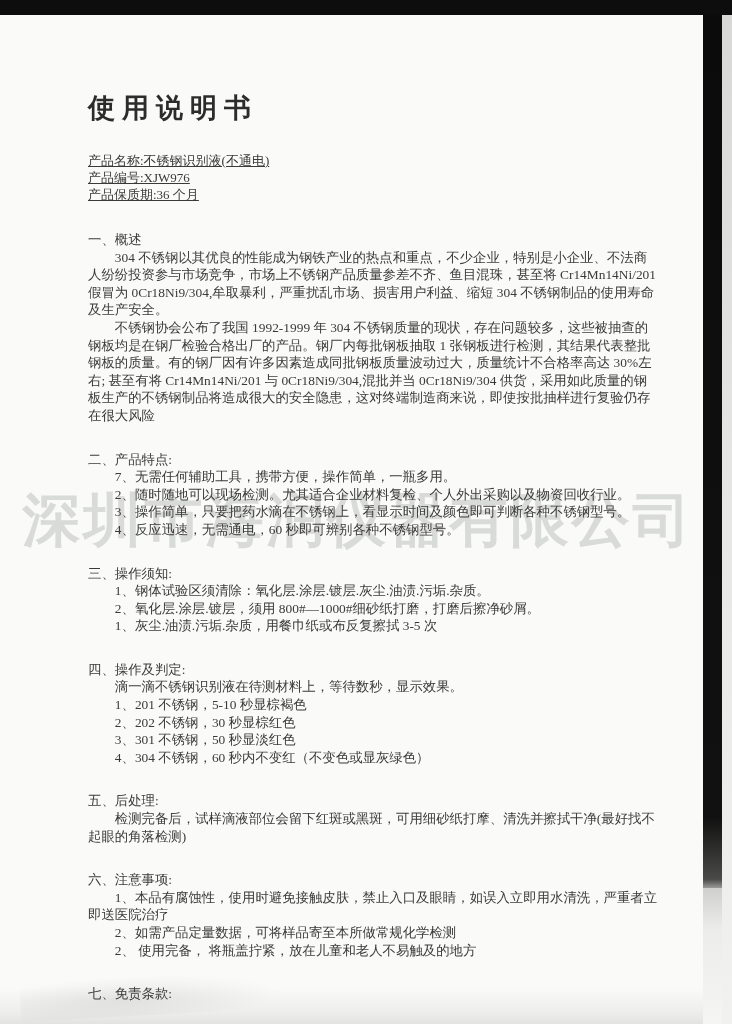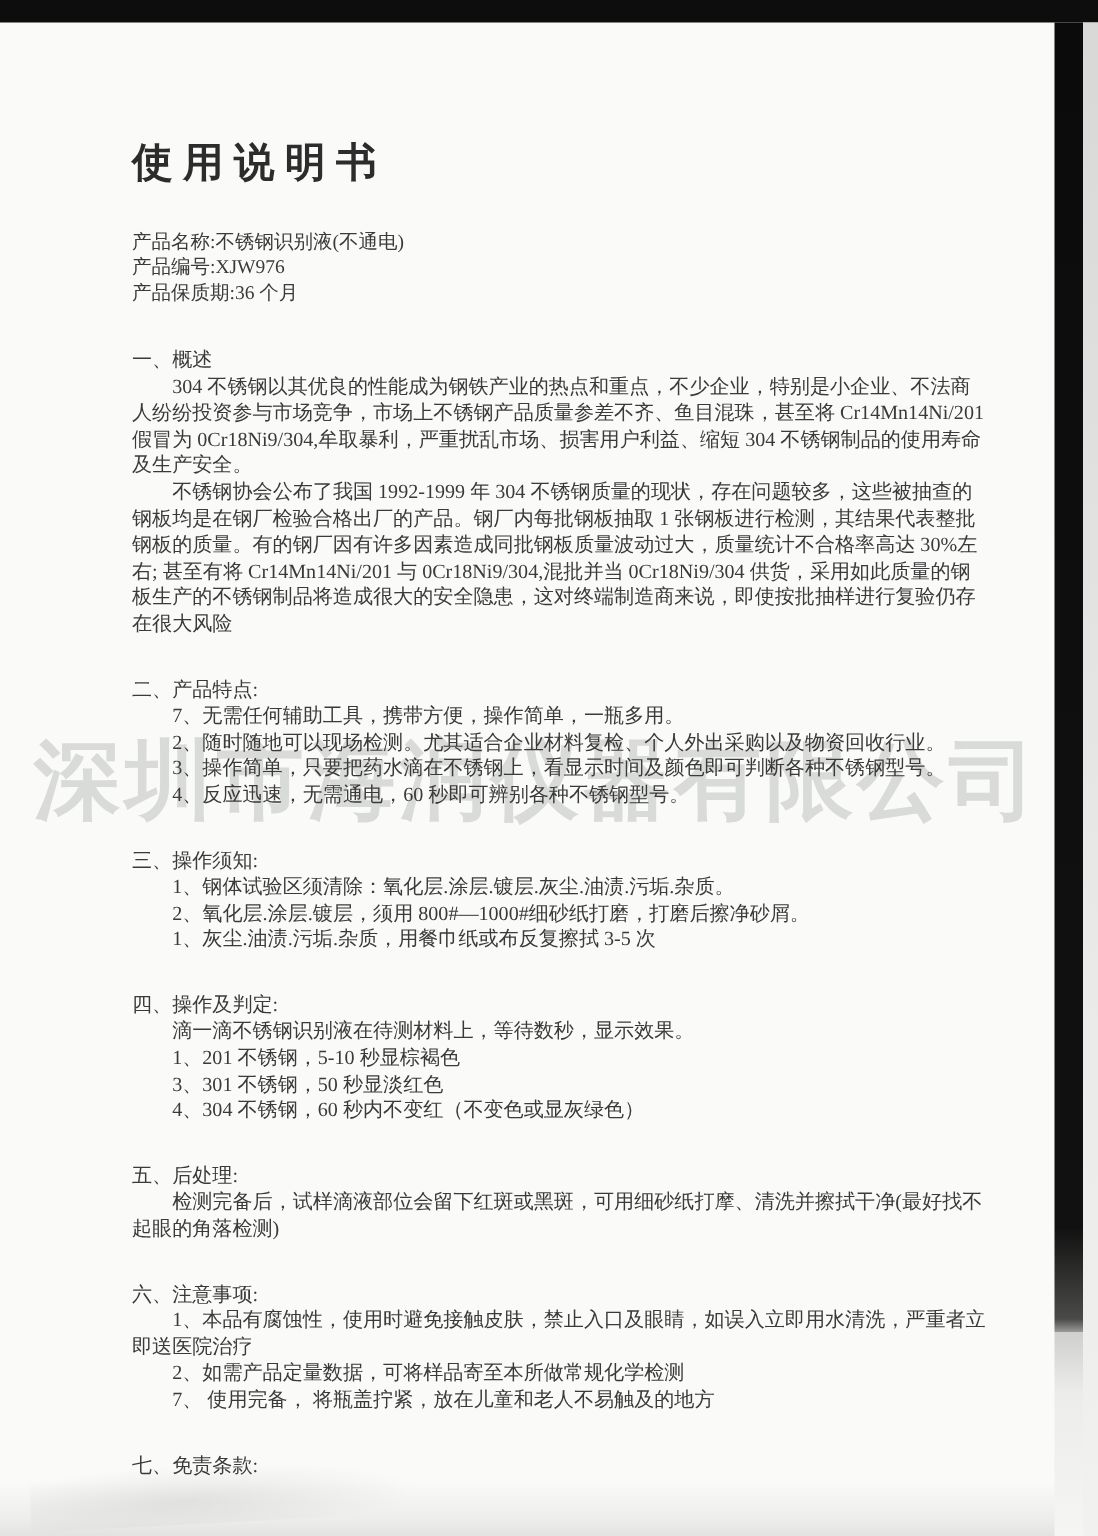--- a/index.html
+++ b/index.html
@@ -60,21 +60,21 @@
     width: 732px;
     box-sizing: border-box;
     padding: 0 74px 0 88px;
   }
   .doc-title {
     margin: 90px 14px 0 0;
     font-size: 27px; font-weight: 600;
     letter-spacing: 7px;
     color: #2c2c2c;
   }
-  .meta { margin-top: 26px; font-size: 13px; line-height: 17px; }
+  .meta { margin-top: 26px; font-size: 13px; line-height: 17px; text-decoration: underline; }
   .meta div { white-space: nowrap; }
   .sections { margin-top: 28px; font-size: 13.4px; line-height: 17.6px; }
   .sec { margin-top: 26px; }
   .sec:first-child { margin-top: 17px; }
   .sec-heading { }
   .blk { margin: 0; text-indent: 2em; }
 </style>
 </head>
 <body>
 
@@ -117,34 +117,35 @@
       <div class="sec-heading">三、操作须知:</div>
       <p class="blk">1、钢体试验区须清除：氧化层.涂层.镀层.灰尘.油渍.污垢.杂质。</p>
       <p class="blk">2、氧化层.涂层.镀层，须用 800#—1000#细砂纸打磨，打磨后擦净砂屑。</p>
       <p class="blk">1、灰尘.油渍.污垢.杂质，用餐巾纸或布反复擦拭 3-5 次</p>
     </div>
 
     <div class="sec">
       <div class="sec-heading">四、操作及判定:</div>
       <p class="blk">滴一滴不锈钢识别液在待测材料上，等待数秒，显示效果。</p>
       <p class="blk">1、201 不锈钢，5-10 秒显棕褐色</p>
+      <p class="blk">2、202 不锈钢，30 秒显棕红色</p>
       <p class="blk">3、301 不锈钢，50 秒显淡红色</p>
       <p class="blk">4、304 不锈钢，60 秒内不变红（不变色或显灰绿色）</p>
     </div>
 
     <div class="sec">
       <div class="sec-heading">五、后处理:</div>
       <p class="blk">检测完备后，试样滴液部位会留下红斑或黑斑，可用细砂纸打摩、清洗并擦拭干净(最好找不起眼的角落检测)</p>
     </div>
 
     <div class="sec">
       <div class="sec-heading">六、注意事项:</div>
       <p class="blk">1、本品有腐蚀性，使用时避免接触皮肤，禁止入口及眼睛，如误入立即用水清洗，严重者立即送医院治疗</p>
       <p class="blk">2、如需产品定量数据，可将样品寄至本所做常规化学检测</p>
-      <p class="blk">7、 使用完备， 将瓶盖拧紧，放在儿童和老人不易触及的地方</p>
+      <p class="blk">2、 使用完备， 将瓶盖拧紧，放在儿童和老人不易触及的地方</p>
     </div>
 
     <div class="sec">
       <div class="sec-heading">七、免责条款:</div>
 
     </div>
 
   </div>
 </div>
 

